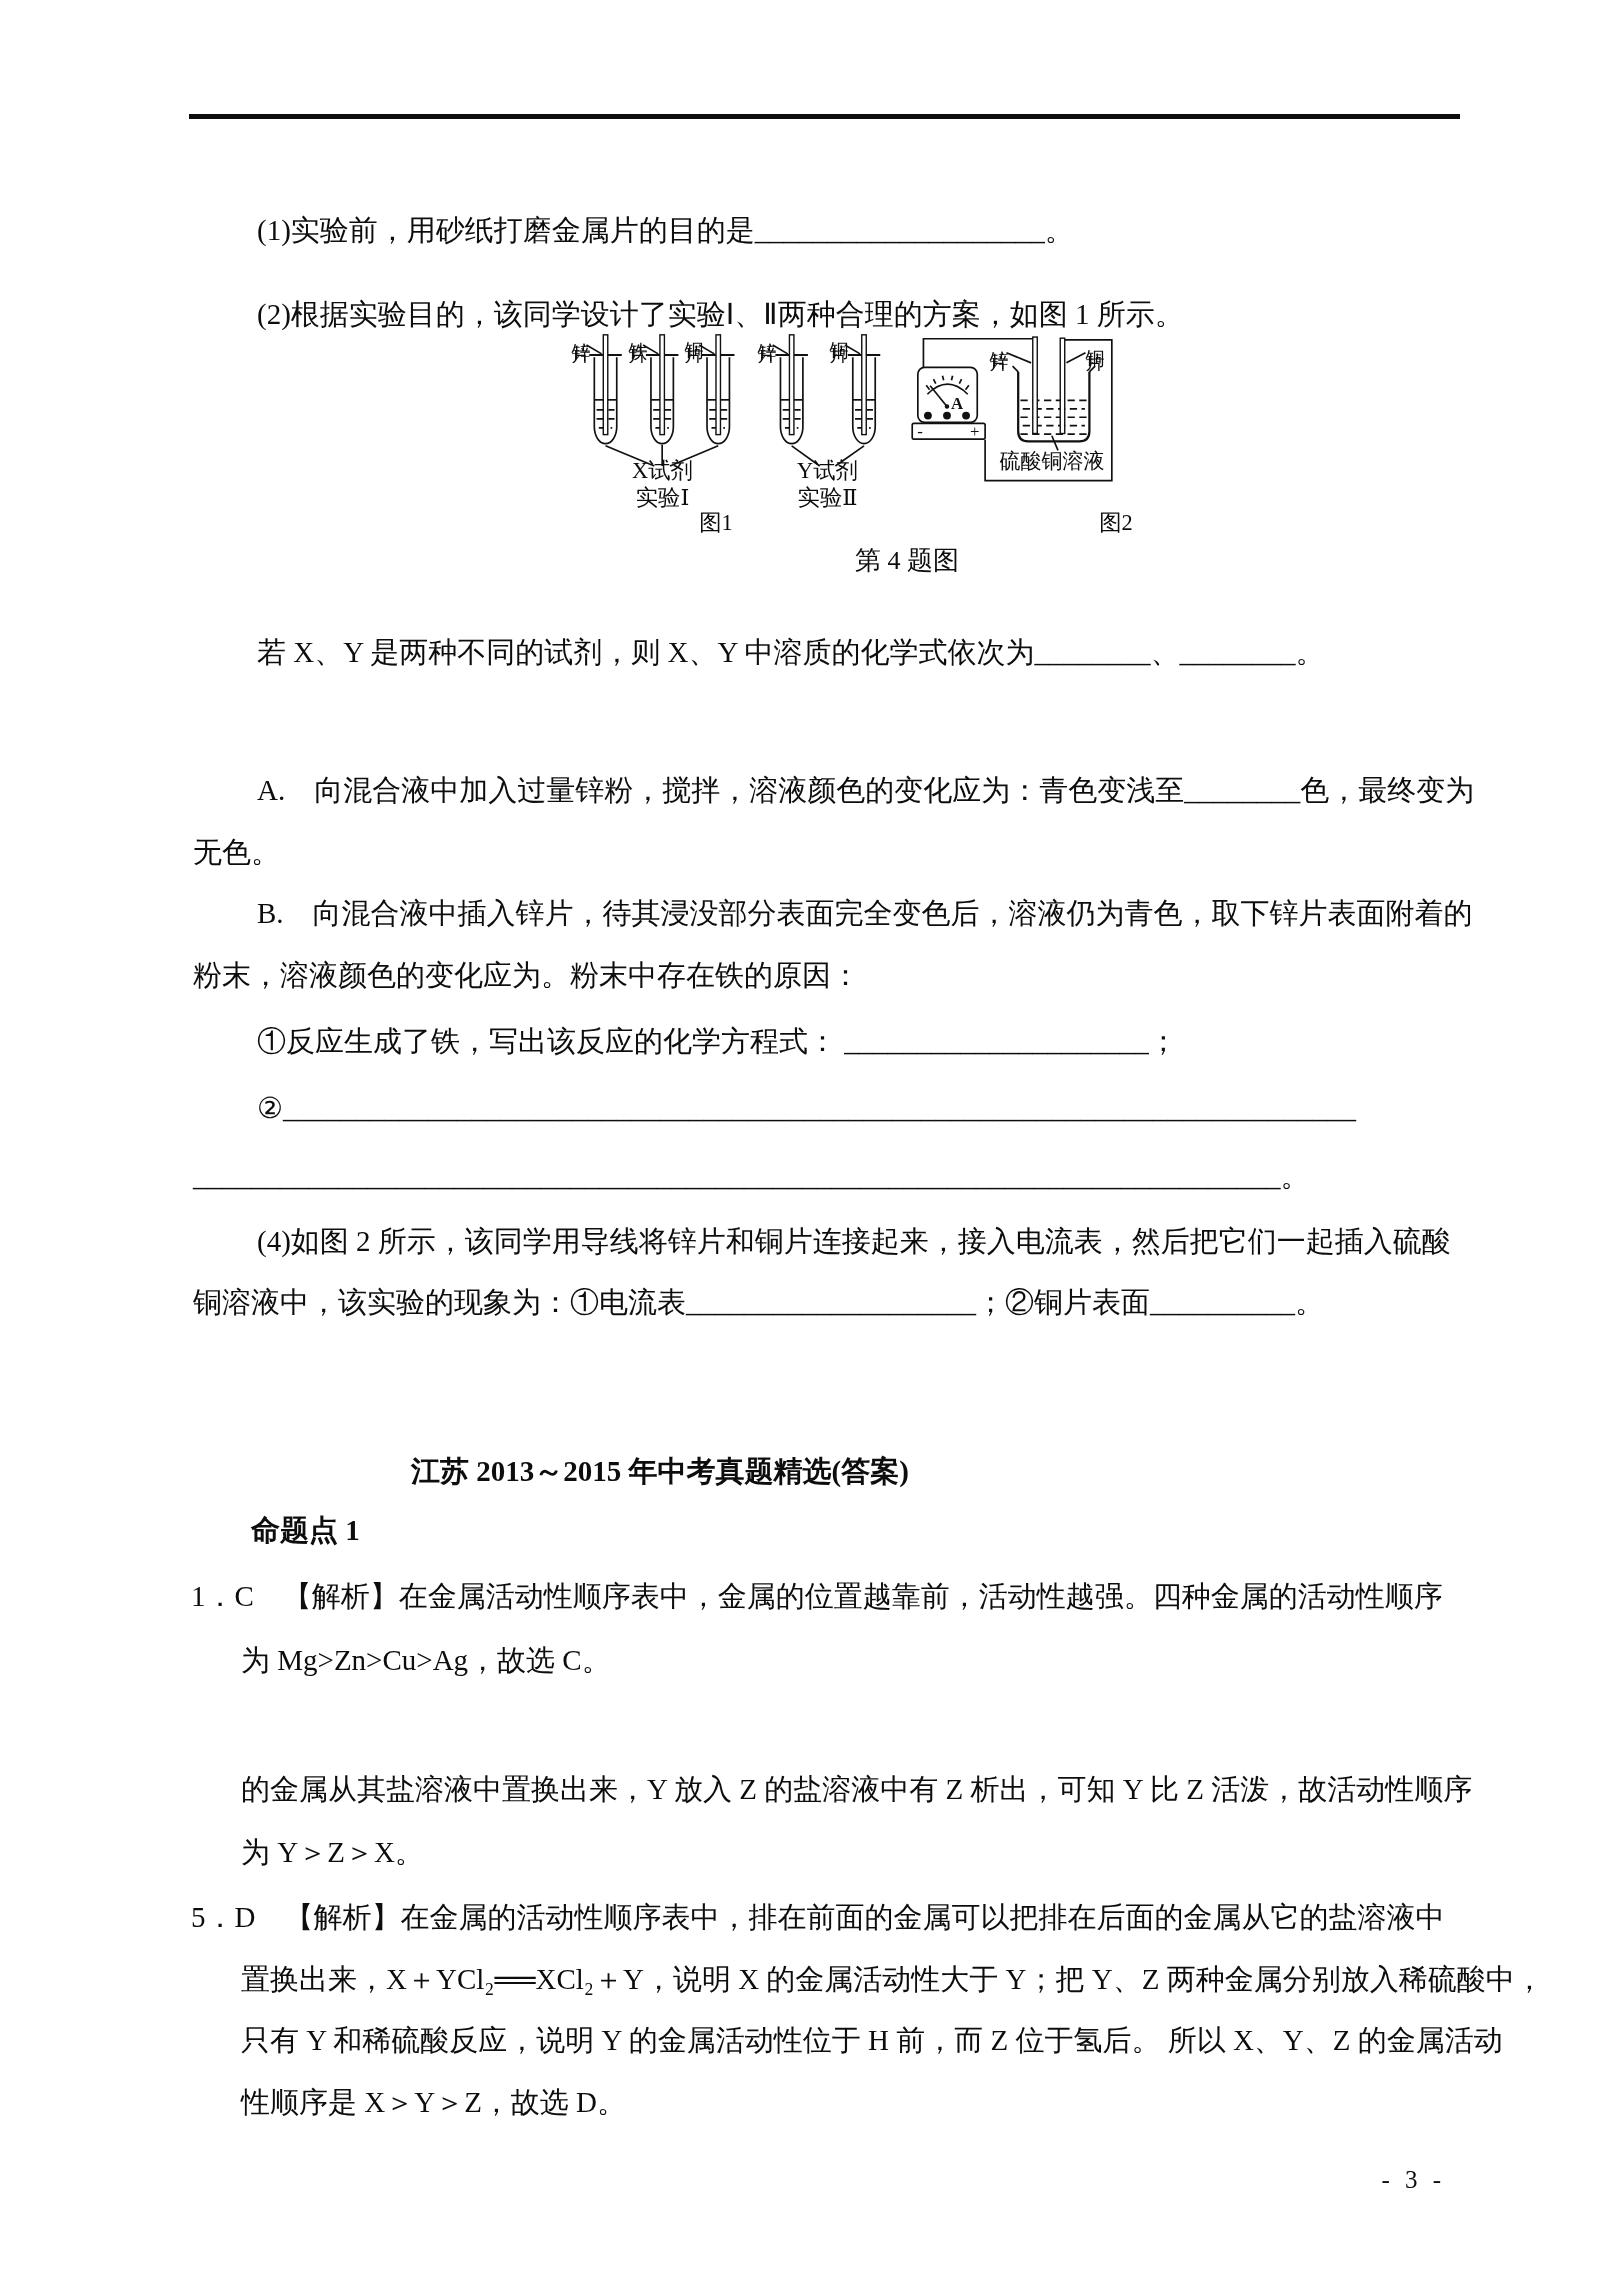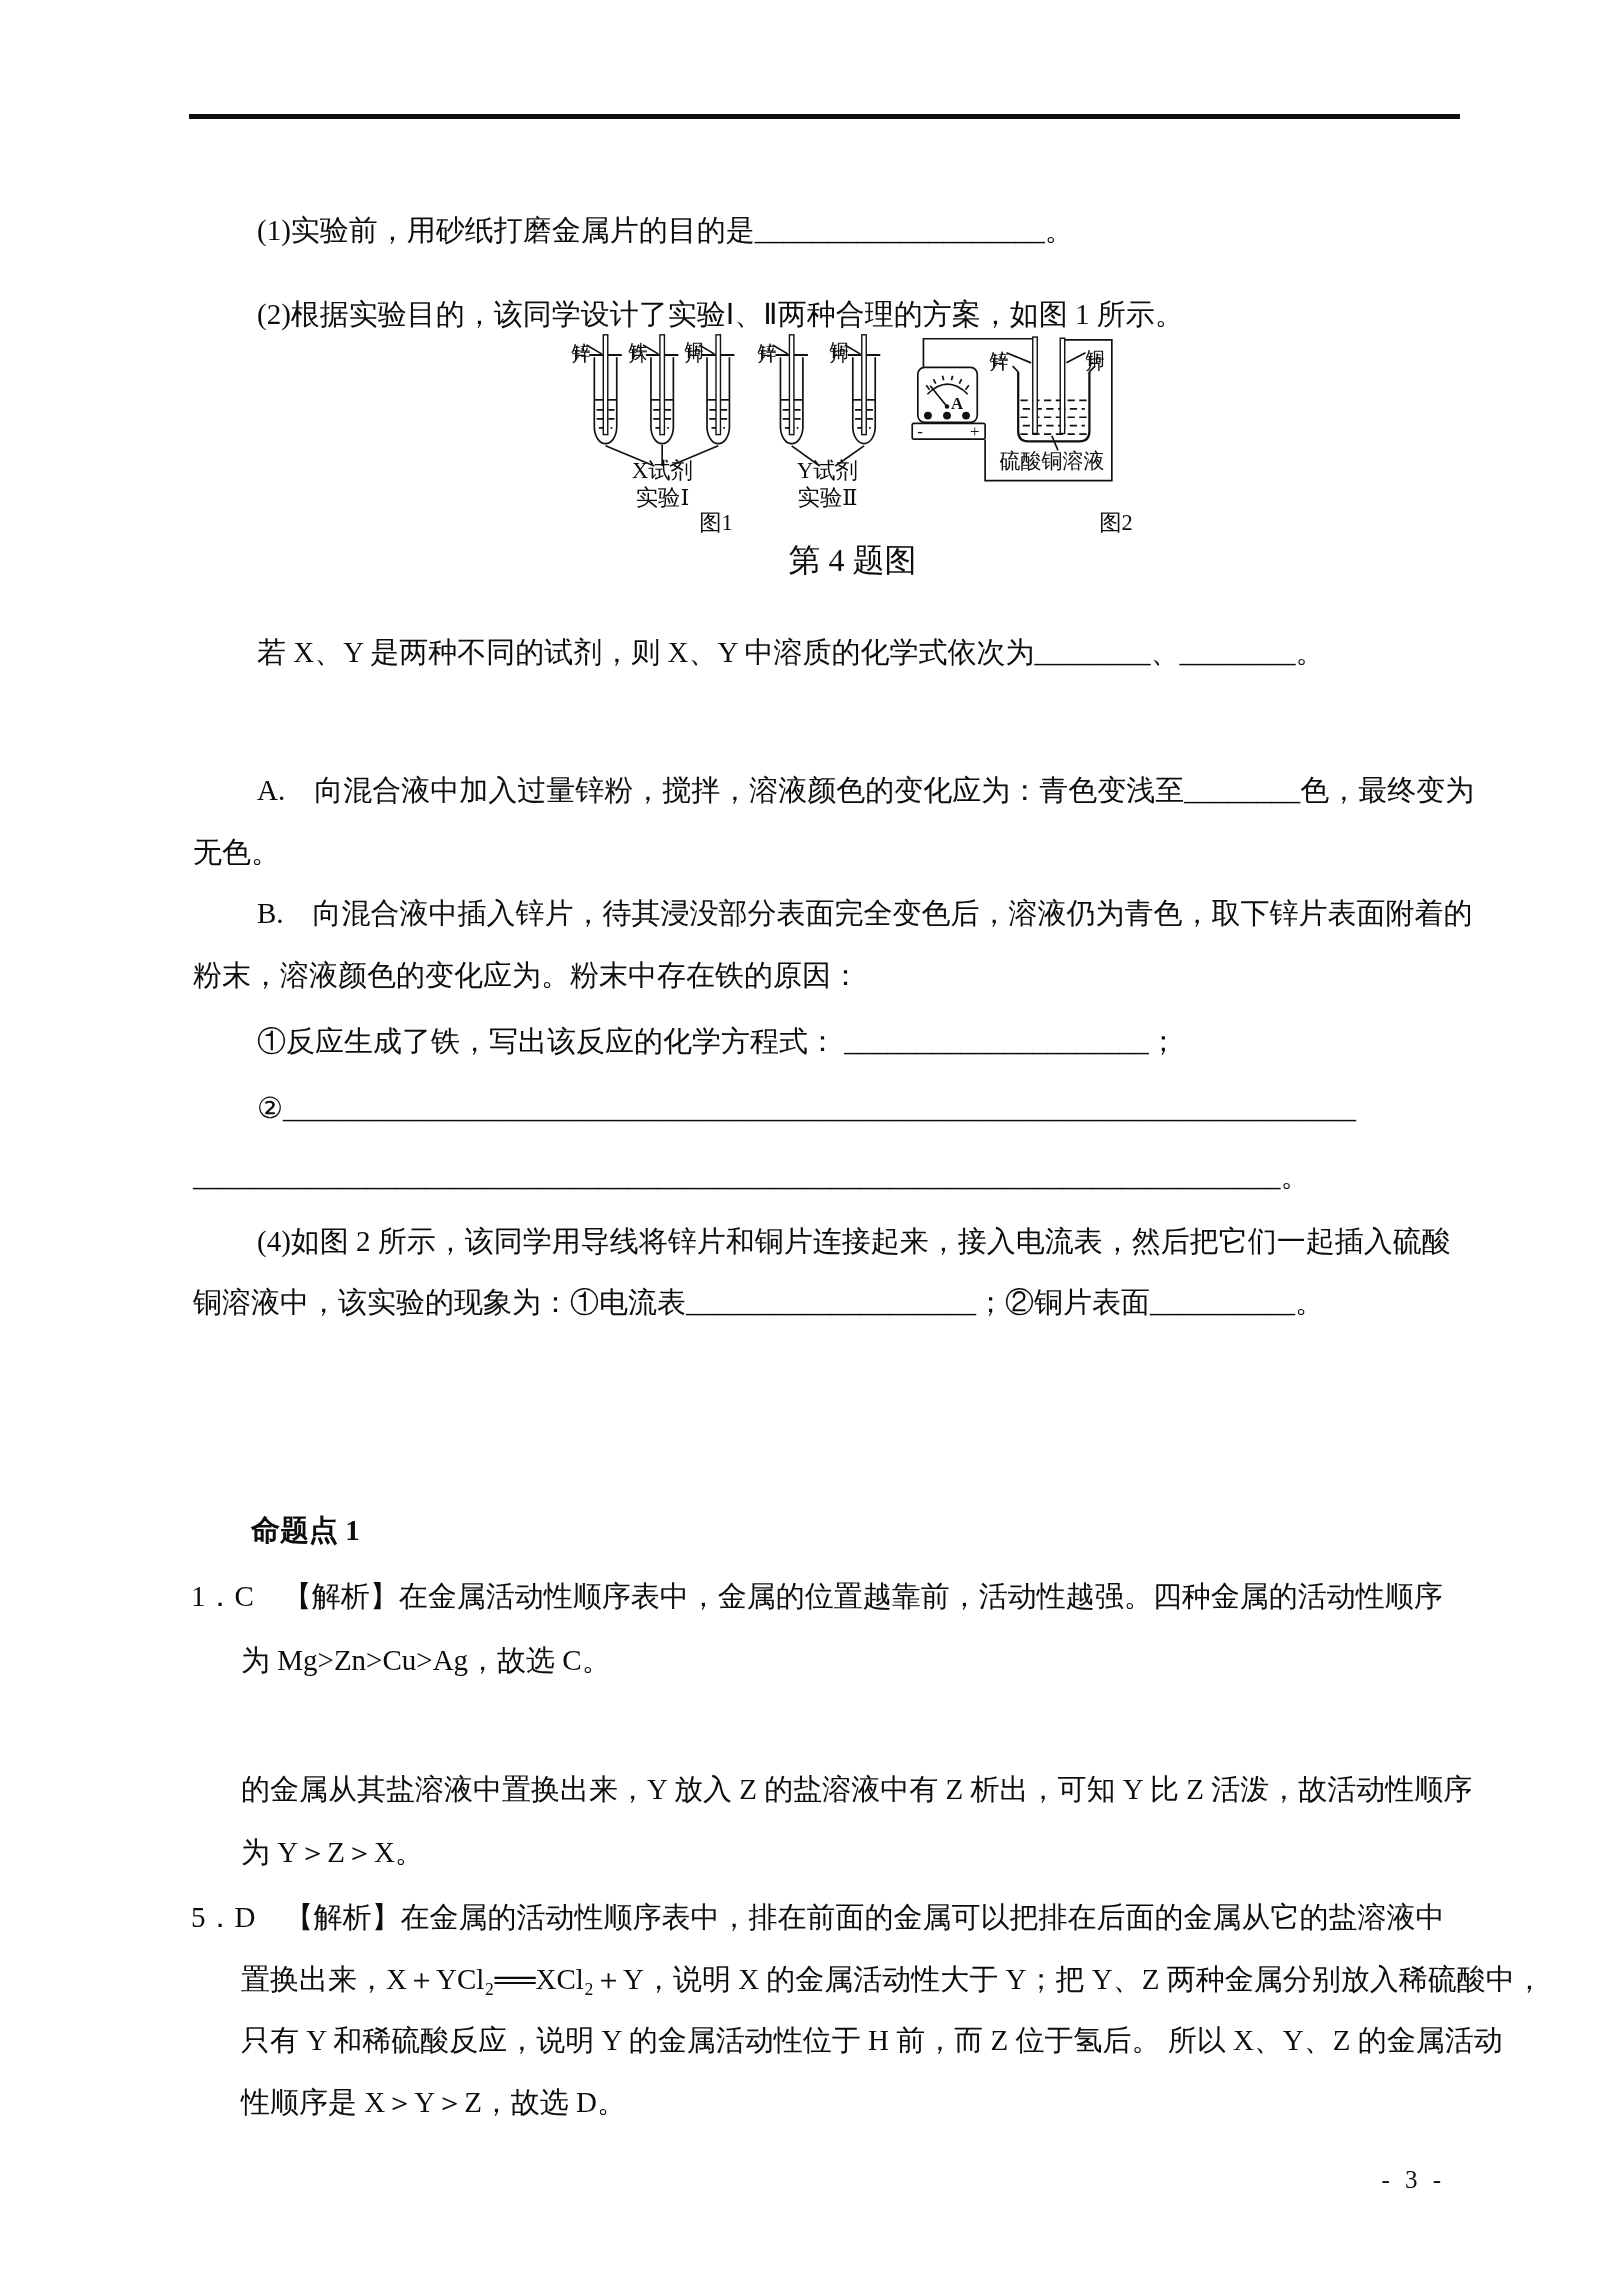--- a/index.html
+++ b/index.html
@@ -18,21 +18,21 @@
   .ansfirst{left:191px;}
   .answrap{left:241px;}
   .bold{font-weight:bold;}
   .vlabel{
     position:absolute;
     writing-mode:vertical-rl;text-orientation:upright;
     font-size:19px;line-height:20px;letter-spacing:2.8px;
     white-space:pre;
   }
   .figlab{position:absolute;text-align:center;font-size:22.4px;line-height:26px;white-space:pre;}
-  .figcap{position:absolute;text-align:center;font-size:32px;line-height:29px;white-space:pre;}
+  .figcap{position:absolute;text-align:right;font-size:26px;line-height:29px;white-space:pre;}
   .pagenum{position:absolute;left:1335px;top:2166px;width:157px;text-align:center;font-size:25px;letter-spacing:4.5px;white-space:pre;}
   svg{position:absolute;left:499px;top:320px;}
   svg .s{stroke:#111;stroke-width:3;fill:none;}
   svg .s4{stroke:#111;stroke-width:4;fill:none;}
   svg .strip{stroke:#111;stroke-width:2.5;fill:#fff;}
   svg .dash{stroke:#111;stroke-width:3;fill:none;stroke-dasharray:13 8;}
   svg text{font-family:"Liberation Serif","DejaVu Serif",serif;fill:#111;}
 </style>
 </head>
 <body>
@@ -167,20 +167,21 @@
   <div class="figlab" style="left:766px;top:485px;width:123px">实验Ⅱ</div>
   <div class="figlab" style="left:660px;top:510px;width:112px">图1</div>
   <div class="figlab" style="left:1060px;top:510px;width:112px">图2</div>
 
   <div class="vlabel" style="left:989px;top:335px">锌片</div>
   <div class="vlabel" style="left:1085px;top:335px">铜片</div>
   <div class="figlab" style="left:986px;top:448px;width:132px;font-size:21px">硫酸铜溶液</div>
 
   <div class="figcap" style="left:746px;top:546px;width:213px">第 4 题图</div>
 
+  <div class="ln bold" style="left:411px;top:1454px">江苏 2013～2015 年中考真题精选(答案)</div>
   <div class="ln bold" style="left:251px;top:1513px">命题点 1</div>
 
   <div class="ln ansfirst" style="top:1579px">1．C　【解析】在金属活动性顺序表中，金属的位置越靠前，活动性越强。四种金属的活动性顺序</div>
   <div class="ln answrap" style="top:1643px">为 Mg&gt;Zn&gt;Cu&gt;Ag，故选 C。</div>
   <div class="ln answrap" style="top:1772px">的金属从其盐溶液中置换出来，Y 放入 Z 的盐溶液中有 Z 析出，可知 Y 比 Z 活泼，故活动性顺序</div>
   <div class="ln answrap" style="top:1835px">为 Y＞Z＞X。</div>
   <div class="ln ansfirst" style="top:1900px">5．D　【解析】在金属的活动性顺序表中，排在前面的金属可以把排在后面的金属从它的盐溶液中</div>
   <div class="ln answrap" style="top:1962px">置换出来，X＋YCl₂══XCl₂＋Y，说明 X 的金属活动性大于 Y；把 Y、Z 两种金属分别放入稀硫酸中，</div>
   <div class="ln answrap" style="top:2023px">只有 Y 和稀硫酸反应，说明 Y 的金属活动性位于 H 前，而 Z 位于氢后。 所以 X、Y、Z 的金属活动</div>
   <div class="ln answrap" style="top:2085px">性顺序是 X＞Y＞Z，故选 D。</div>

